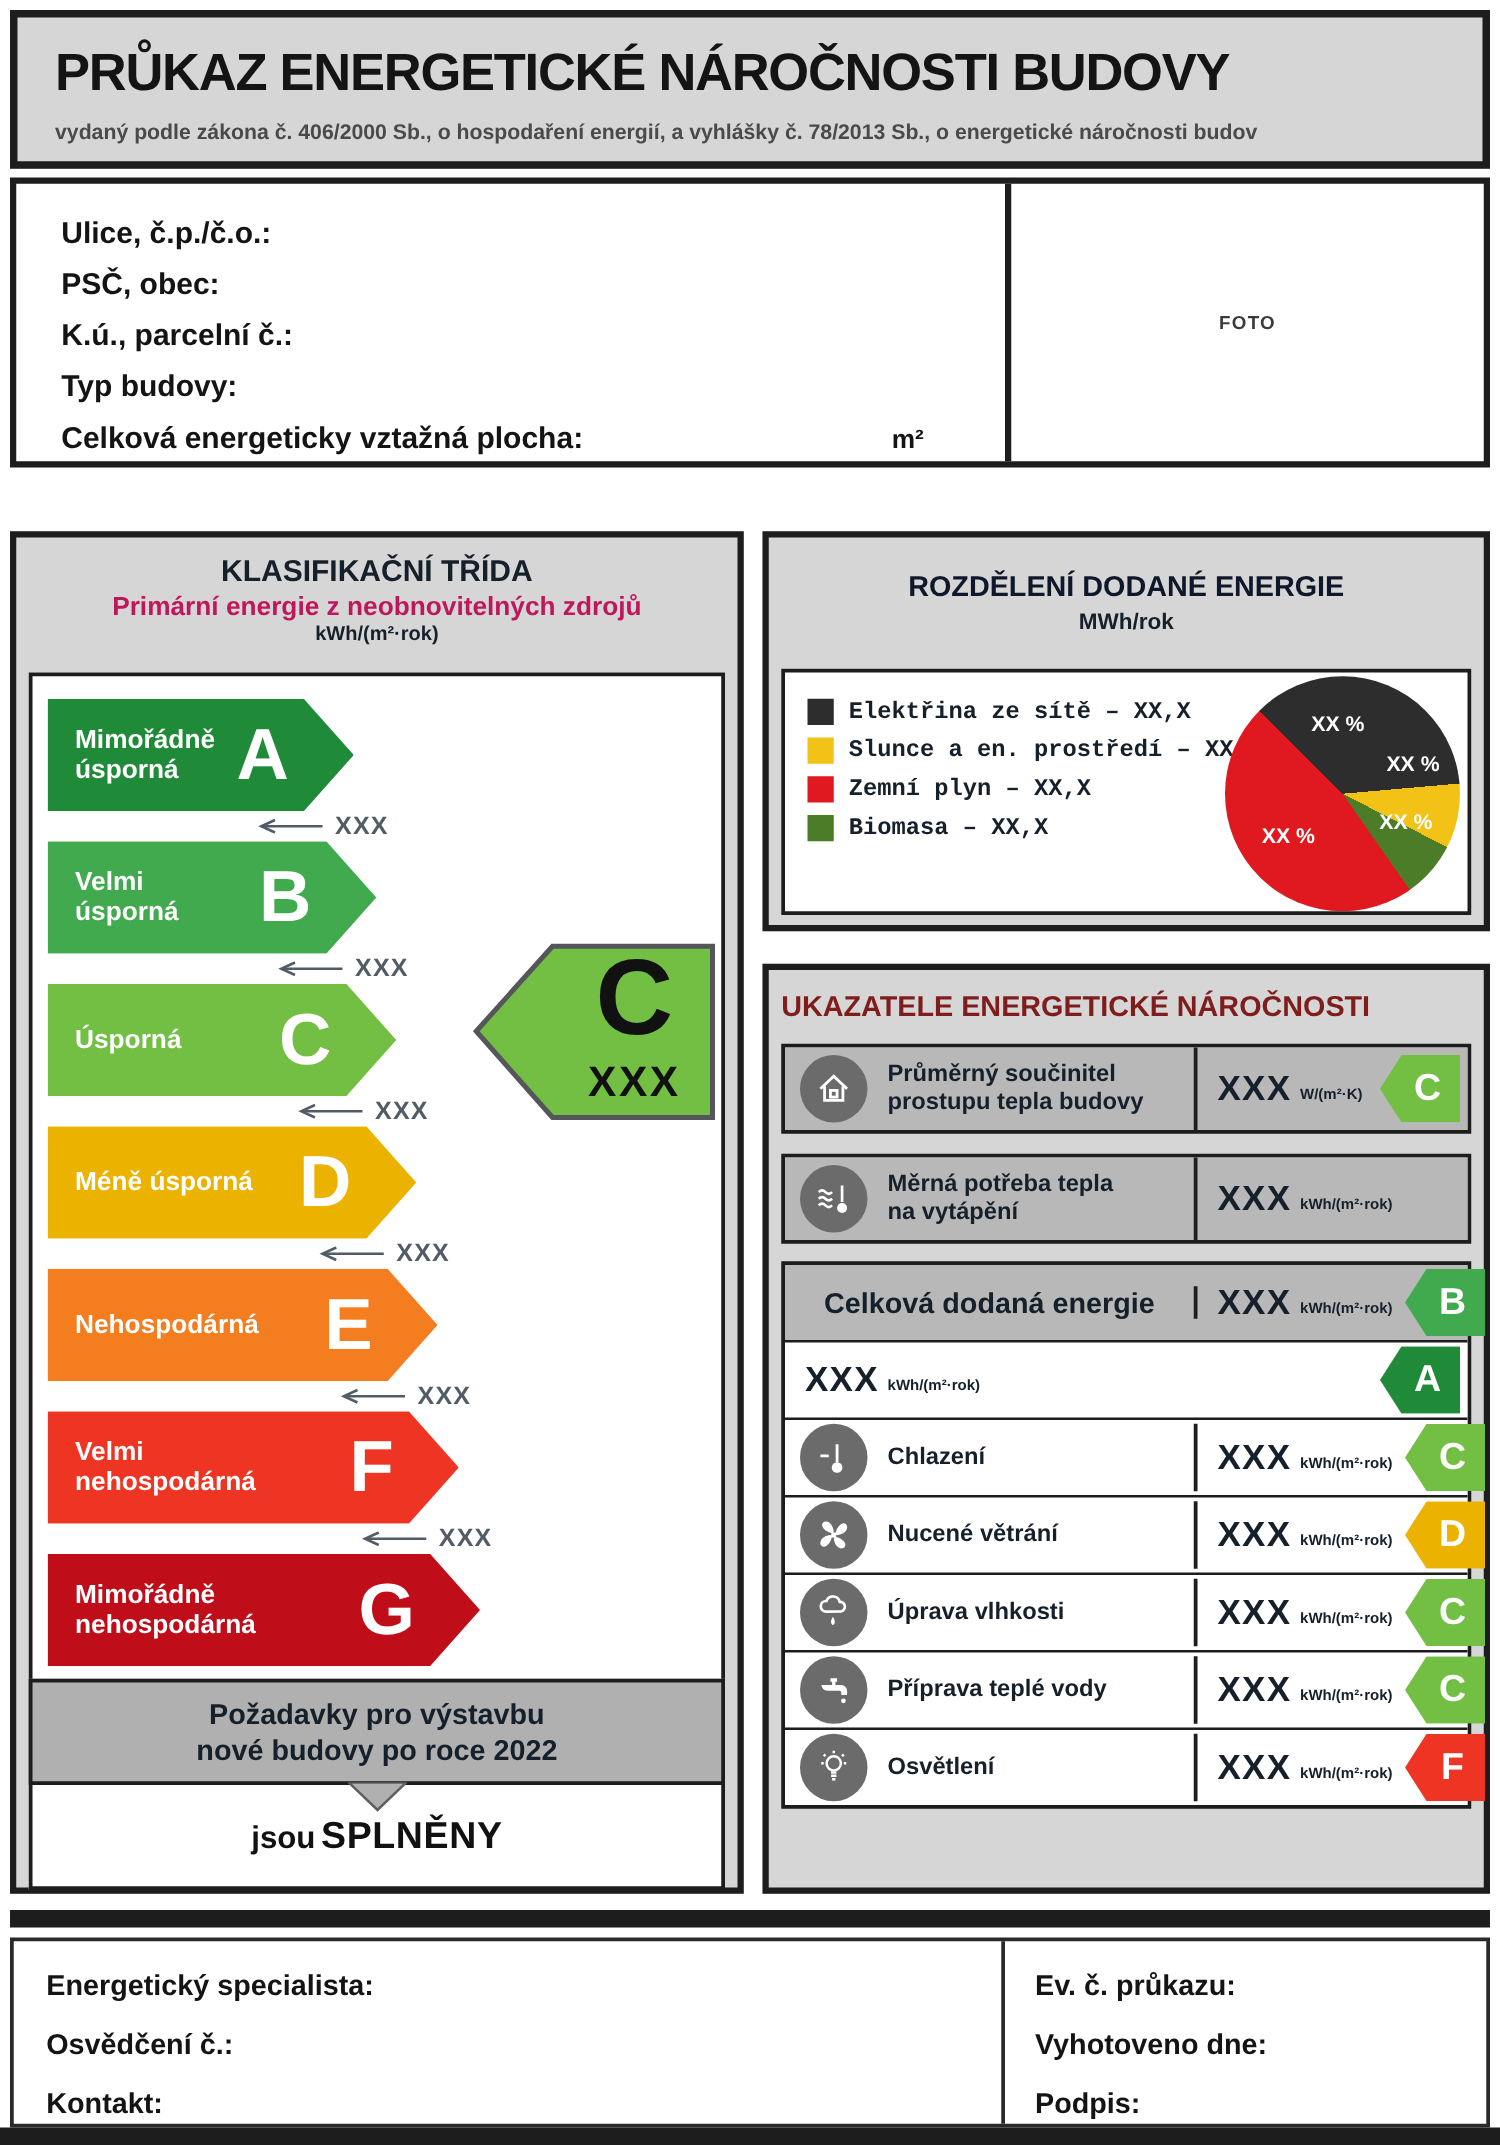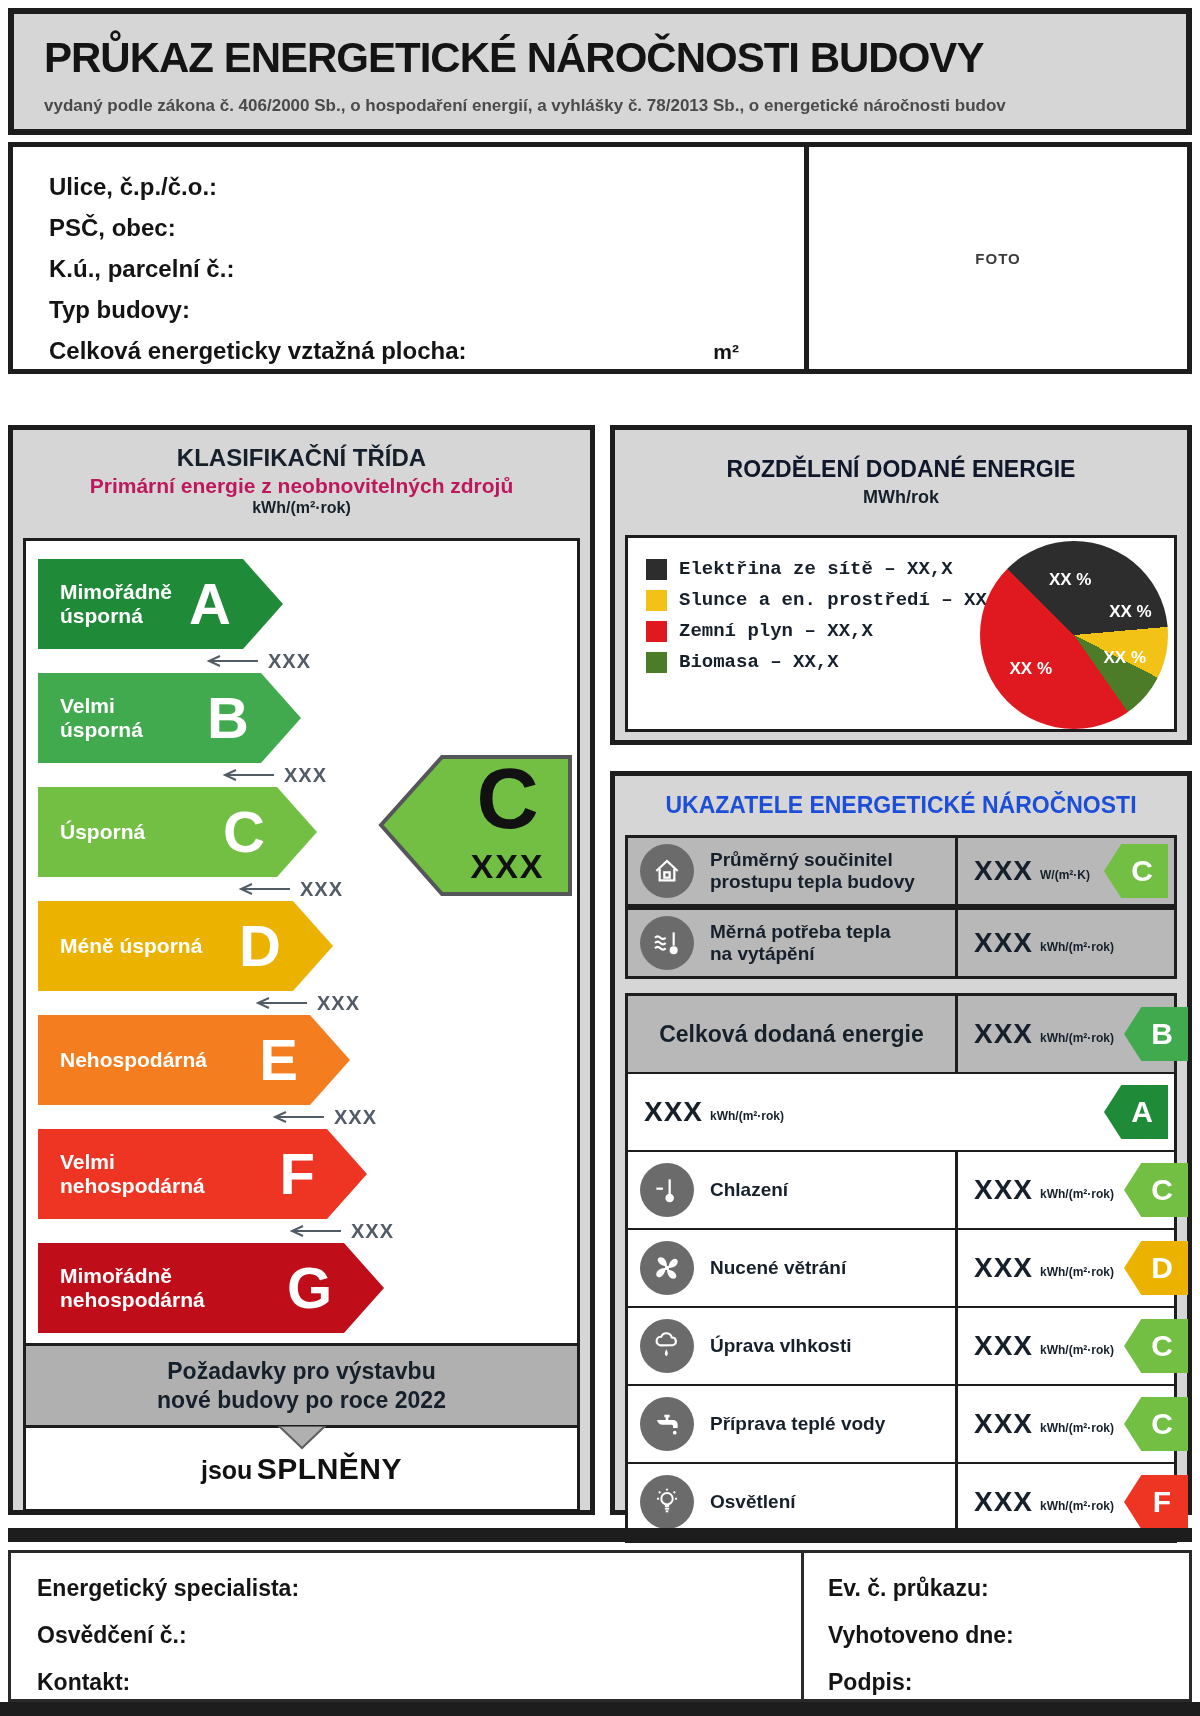--- a/index.html
+++ b/index.html
@@ -62,29 +62,29 @@
   .legend{position:absolute;left:18px;top:20px;display:flex;flex-direction:column;gap:9px;font-family:Liberation Mono, monospace;}
   .legend-row{display:flex;align-items:center;gap:12px;}
   .legend-swatch{width:21px;height:21px;flex:0 0 21px;}
   .legend-label{font-size:19px;font-weight:bold;color:#15202b;}
   .pie{position:absolute;right:6px;top:3px;width:188px;height:188px;border-radius:50%;}
   .pie-label{position:absolute;transform:translate(-50%,-50%);font-size:17px;font-weight:bold;color:#fff;white-space:nowrap;}
 
   
   .ind-panel{position:absolute;left:610px;top:771px;width:582px;height:744px;
     border:5px solid #1d1d1d;background:#d6d6d6;box-sizing:border-box;padding:0 10px;}
-  .ip-title{margin-top:16px;margin-bottom:16px;text-align:center;font-size:23px;font-weight:bold;color:#1d4ed8;}
+  .ip-title{margin-top:16px;margin-bottom:16px;font-size:23px;font-weight:bold;color:#7f1d1d;}
   .ind-row{display:flex;align-items:stretch;height:66px;background:#fff;}
   .ind-row.gray{background:#b8b8b8;}
   .ind-box{border:3px solid #1d1d1d;box-sizing:border-box;height:72px;}
   .ind-box .ind-row{height:100%;}
-  .ind-box.r1{margin-bottom:0;}
+  .ind-box.r1{margin-bottom:16px;}
   .ind-box.r2{margin-bottom:14px;}
   .ind-group{border:3px solid #1d1d1d;box-sizing:border-box;}
-  .ind-group .ind-row{height:76px;border-top:2px solid #1d1d1d;}
+  .ind-group .ind-row{height:60px;border-top:2px solid #1d1d1d;align-items:center;}
   .ind-group .ind-row:first-child{border-top:none;}
   .ind-left{width:330px;flex:0 0 330px;border-right:3px solid #1d1d1d;box-sizing:border-box;
     display:flex;align-items:center;gap:16px;padding-left:12px;}
   .ind-left.center{justify-content:center;padding-left:0;}
   .ind-icon{width:54px;height:54px;border-radius:50%;background:#6b6b6b;flex:0 0 54px;
     display:flex;align-items:center;justify-content:center;}
   .ind-label{font-size:19px;font-weight:bold;color:#15202b;line-height:1.15;}
   .ind-label.total{font-size:23px;}
   .ind-val{flex:1;display:flex;align-items:center;padding-left:16px;gap:7px;}
   .ind-val .v{font-size:28px;font-weight:bold;color:#15202b;letter-spacing:1px;}

